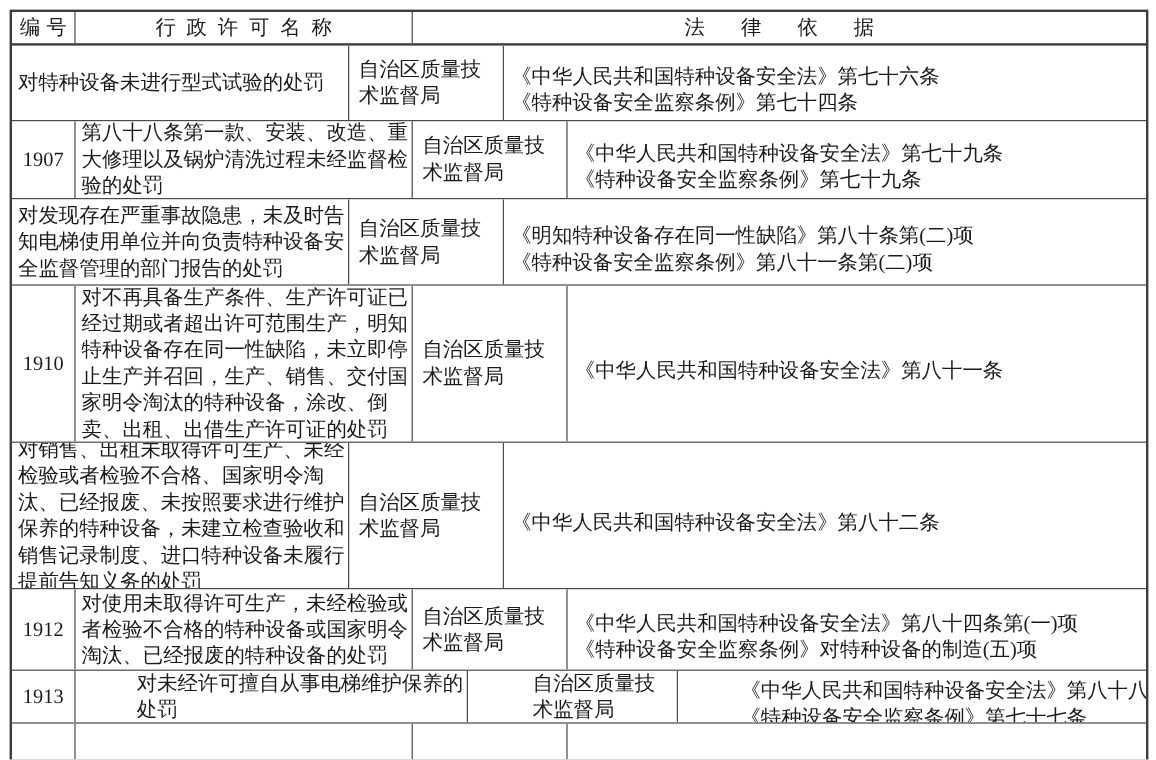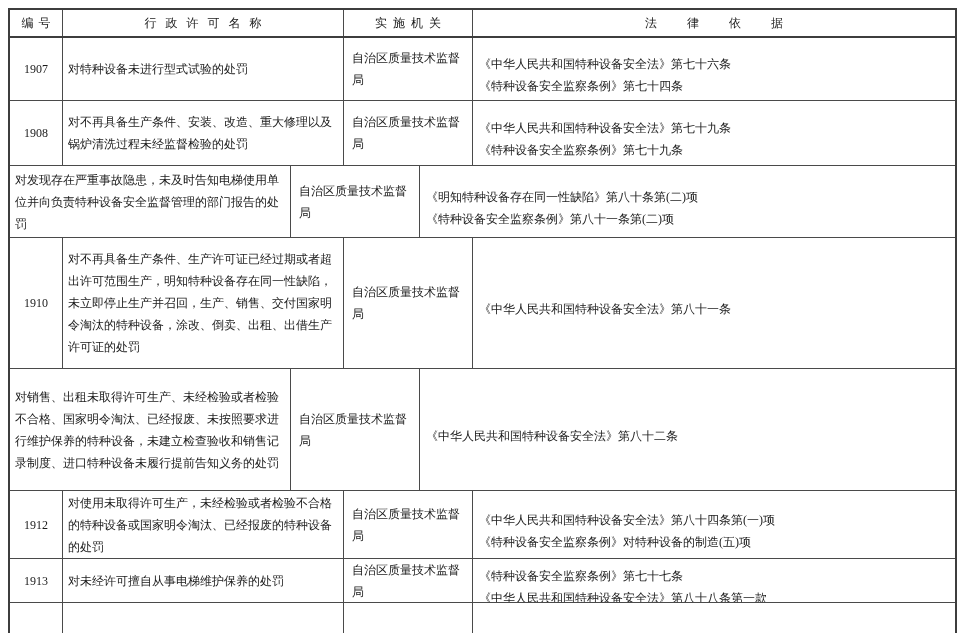--- a/index.html
+++ b/index.html
@@ -40,21 +40,21 @@
   }
   .row.partial {
     height: 30px;
     border-bottom: none;
   }
   .cell {
     box-sizing: border-box;
     border-right: 1px solid #4a4a4a;
     display: flex;
     align-items: center;
-    font-size: 12px;
+    font-size: 17px;
     line-height: 22px;
     overflow: hidden;
   }
   .cell:last-child { border-right: none; }
   .c-id     { width: 53px;  justify-content: center; text-align: center; flex: none; }
   .c-name   { width: 281px; padding: 2px 3px 2px 5px; flex: none; }
   .c-agency { width: 129px; padding: 2px 4px 2px 8px; flex: none; }
   .c-legal  { flex: 1; padding: 14px 4px 2px 6px; }
   .th {
     justify-content: center;
@@ -72,68 +72,62 @@
     word-break: break-all;
   }
   .legal-line { white-space: nowrap; }
   
   #rows .row:nth-child(1) { height: 63px;  }
   #rows .row:nth-child(2) { height: 65px;  }
   #rows .row:nth-child(3) { height: 72px;  }
   #rows .row:nth-child(4) { height: 131px; }
   #rows .row:nth-child(5) { height: 122px; }
   #rows .row:nth-child(6) { height: 68px;  }
-  #rows .row:nth-child(7) { height: 44px;  }
+  #rows .row:nth-child(7) { height: 44px; gap: 46px;  }
 </style>
 </head>
 <body>
 
 <div class="page">
   <div class="doc-table">
 
     <div class="row header">
       <div class="cell c-id th th-id">
         <span class="th-label">编号</span>
       </div>
       <div class="cell c-name th th-name">
         <span class="th-label">行政许可名称</span>
       </div>
-      <div class="cell c-agency th th-agency">
-        <span class="th-label">实施机关</span>
-      </div>
       <div class="cell c-legal th th-legal">
         <span class="th-label">法律依据</span>
       </div>
     </div>
 
     <div id="rows">
   <div class="row body-row">
-    <div class="cell c-id">
-      <span>1907</span>
-    </div>
     <div class="cell c-name">
       <div class="txt">对特种设备未进行型式试验的处罚</div>
     </div>
     <div class="cell c-agency">
       <div class="txt">自治区质量技术监督局</div>
     </div>
     <div class="cell c-legal">
       <div class="txt">
               <div class="legal-line">《中华人民共和国特种设备安全法》第七十六条</div>
               <div class="legal-line">《特种设备安全监察条例》第七十四条</div>
             </div>
     </div>
   </div>
 
   <div class="row body-row">
     <div class="cell c-id">
-      <span>1908</span>
-    </div>
-    <div class="cell c-name">
-      <div class="txt">对不再具备生产条件、安装、改造、重大修理以及锅炉清洗过程未经监督检验的处罚</div>
+      <span>1907</span>
+    </div>
+    <div class="cell c-name">
+      <div class="txt">第八十八条第一款、安装、改造、重大修理以及锅炉清洗过程未经监督检验的处罚</div>
     </div>
     <div class="cell c-agency">
       <div class="txt">自治区质量技术监督局</div>
     </div>
     <div class="cell c-legal">
       <div class="txt">
               <div class="legal-line">《中华人民共和国特种设备安全法》第七十九条</div>
               <div class="legal-line">《特种设备安全监察条例》第七十九条</div>
             </div>
     </div>
@@ -208,22 +202,22 @@
       <span>1913</span>
     </div>
     <div class="cell c-name">
       <div class="txt">对未经许可擅自从事电梯维护保养的处罚</div>
     </div>
     <div class="cell c-agency">
       <div class="txt">自治区质量技术监督局</div>
     </div>
     <div class="cell c-legal">
       <div class="txt">
+              <div class="legal-line">《中华人民共和国特种设备安全法》第八十八条第一款</div>
               <div class="legal-line">《特种设备安全监察条例》第七十七条</div>
-              <div class="legal-line">《中华人民共和国特种设备安全法》第八十八条第一款</div>
             </div>
     </div>
   </div>
 </div>
 
     <div class="row partial">
       <div class="cell c-id"></div>
       <div class="cell c-name"></div>
       <div class="cell c-agency"></div>
       <div class="cell c-legal"></div>

